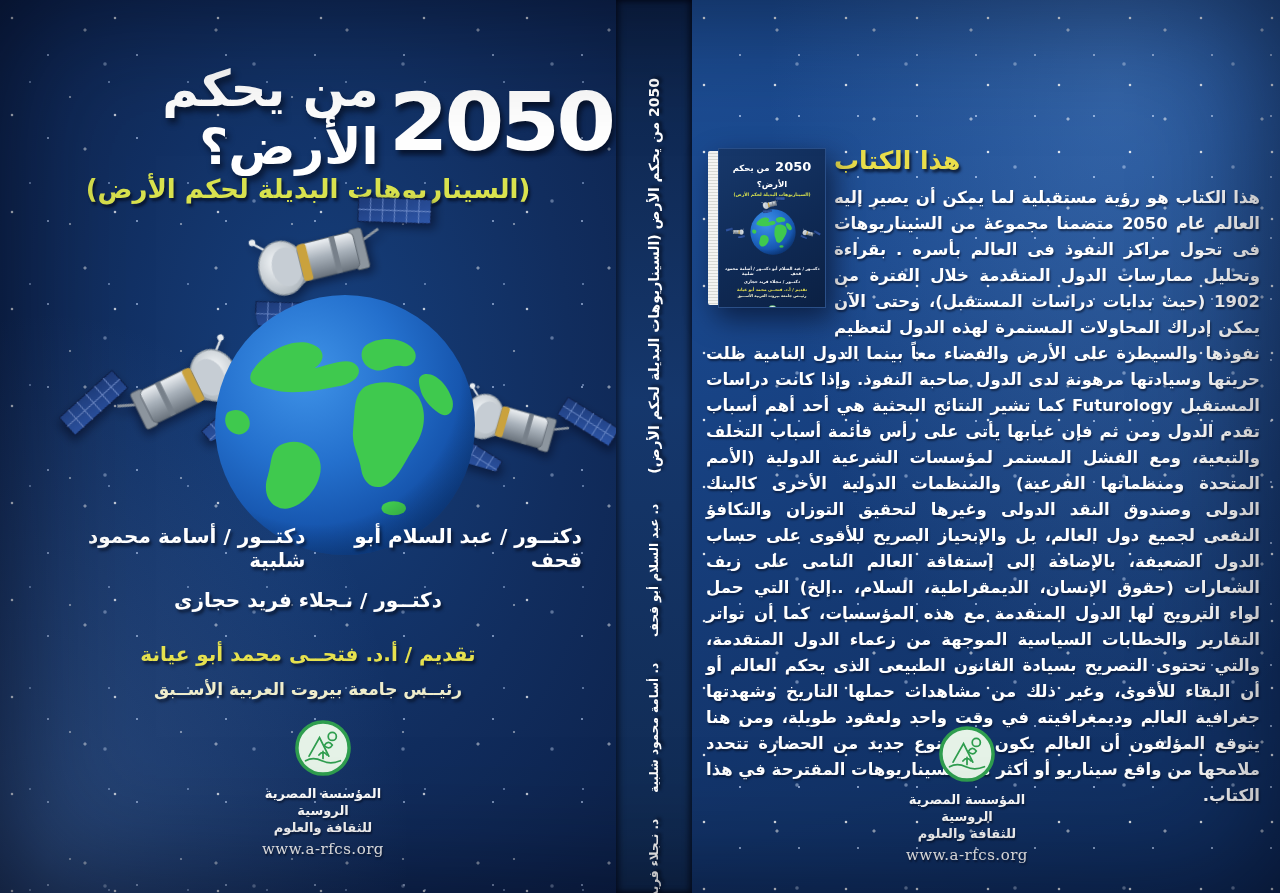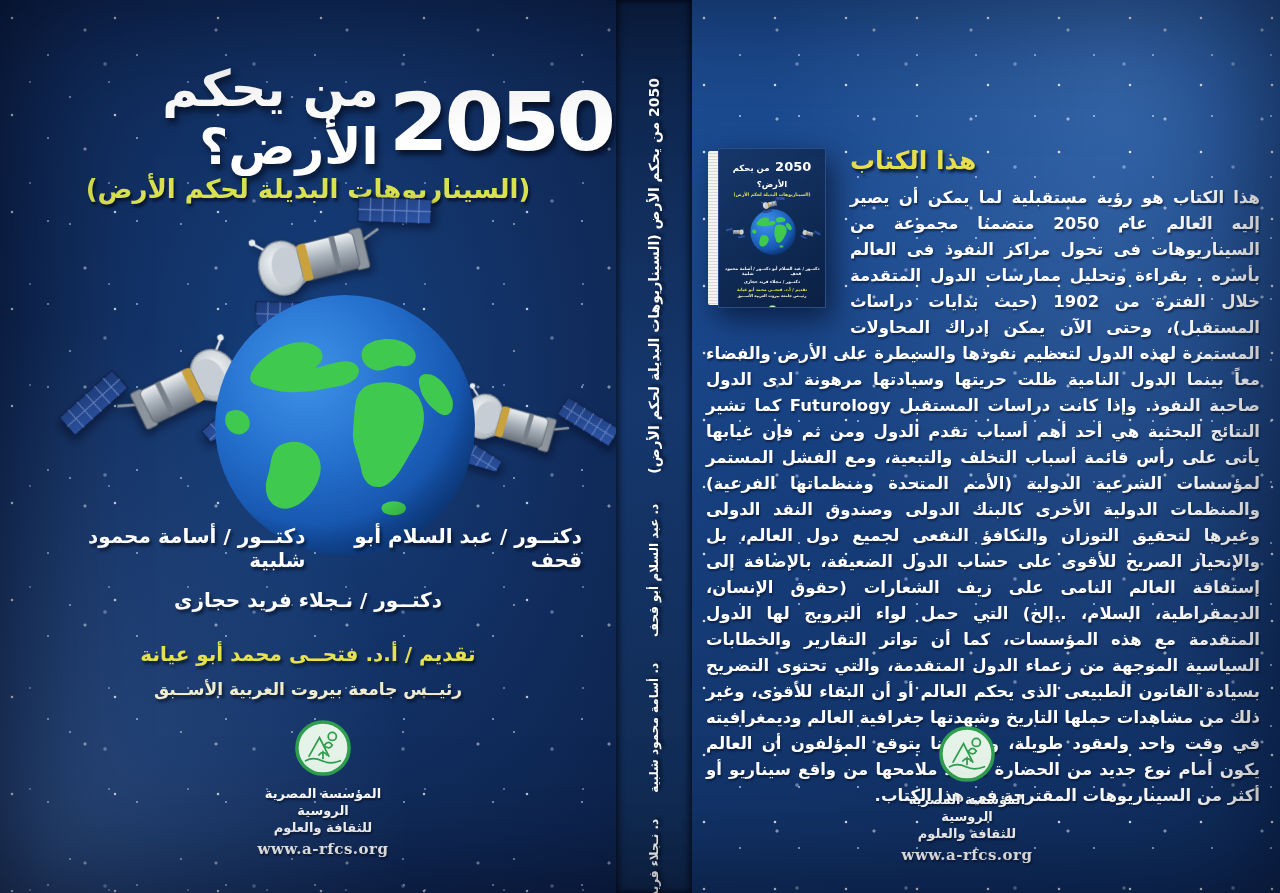--- a/index.html
+++ b/index.html
@@ -55,41 +55,41 @@
   .presenter{position:absolute;top:642px;left:0;right:0;text-align:center;direction:rtl;
     color:#e6e14e;font-size:20px;font-weight:700;}
   .presenter-title{position:absolute;top:679px;left:0;right:0;text-align:center;direction:rtl;
     color:#efedcc;font-size:17px;font-weight:700;}
 
   
   .pub{position:absolute;width:172px;text-align:center;color:#fff;}
   .pub .ring{display:inline-block;width:58px;height:58px;}
   .pub .pname{direction:rtl;font-size:13px;font-weight:700;line-height:1.3;margin-top:5px;
     text-shadow:1px 2px 2px rgba(4,10,26,.6);}
-  .pub .site{font-family:"DejaVu Serif",serif;font-weight:700;font-size:15px;letter-spacing:.5px;
+  .pub .site{font-family:"DejaVu Serif",serif;font-weight:400;font-size:15px;letter-spacing:.5px;
     margin-top:3px;text-shadow:1px 2px 2px rgba(4,10,26,.6);}
   .pub-front{left:237px;top:719px;}
   .pub-back{left:189px;top:725px;}
 
   
   .spine-inner{position:absolute;left:0;top:893px;width:893px;height:76px;transform-origin:0 0;
     transform:rotate(-90deg);display:flex;direction:rtl;align-items:center;
     padding:0 78px 0 12px;box-sizing:border-box;gap:30px;color:#fff;white-space:nowrap;}
   .spine-title{font-size:14px;font-weight:700;}
   .spine-authors{display:flex;direction:rtl;gap:26px;font-size:12px;font-weight:700;}
 
   
   .back-text{position:absolute;top:144px;left:14px;right:20px;direction:rtl;}
   .back-heading{margin:2px 0 10px;text-align:left;font-size:25px;font-weight:700;color:#e9de4b;
     text-shadow:2px 3px 3px rgba(4,10,26,.75);}
   .back-paragraph{margin:0;font-size:16.5px;font-weight:700;line-height:26px;color:#ffffff;
     text-align:justify;text-shadow:1px 2px 2px rgba(4,10,26,.55);}
 
   
-  .book-thumb{float:left;width:118px;height:164px;margin:4px 24px 8px 2px;position:relative;
+  .book-thumb{float:left;width:118px;height:164px;margin:4px 8px 8px 2px;position:relative;
     filter:drop-shadow(7px 11px 14px rgba(0,0,12,.55));}
   .book-pages{position:absolute;left:0;top:3px;bottom:7px;width:10px;border-radius:2px 0 0 2px;
     background:repeating-linear-gradient(180deg,#f4f4f2 0 2px,#d7d8d4 2px 3px);}
   .mini-cover{position:absolute;left:10px;right:0;top:0;bottom:4px;overflow:hidden;text-align:center;
     background:linear-gradient(145deg,#17386b 0%,#0f2a55 55%,#0b2043 100%);border:1px solid #2a4f88;}
   .mini-title{margin-top:9px;direction:rtl;color:#fff;font-weight:700;line-height:1;}
   .mini-title .num{font-size:13px;letter-spacing:-1px;}
   .mini-title .txt{font-size:8.5px;}
   .mini-subtitle{direction:rtl;color:#d9e24e;font-size:4.5px;font-weight:700;margin-top:2px;}
   .mini-earth{position:relative;height:62px;margin-top:4px;}

